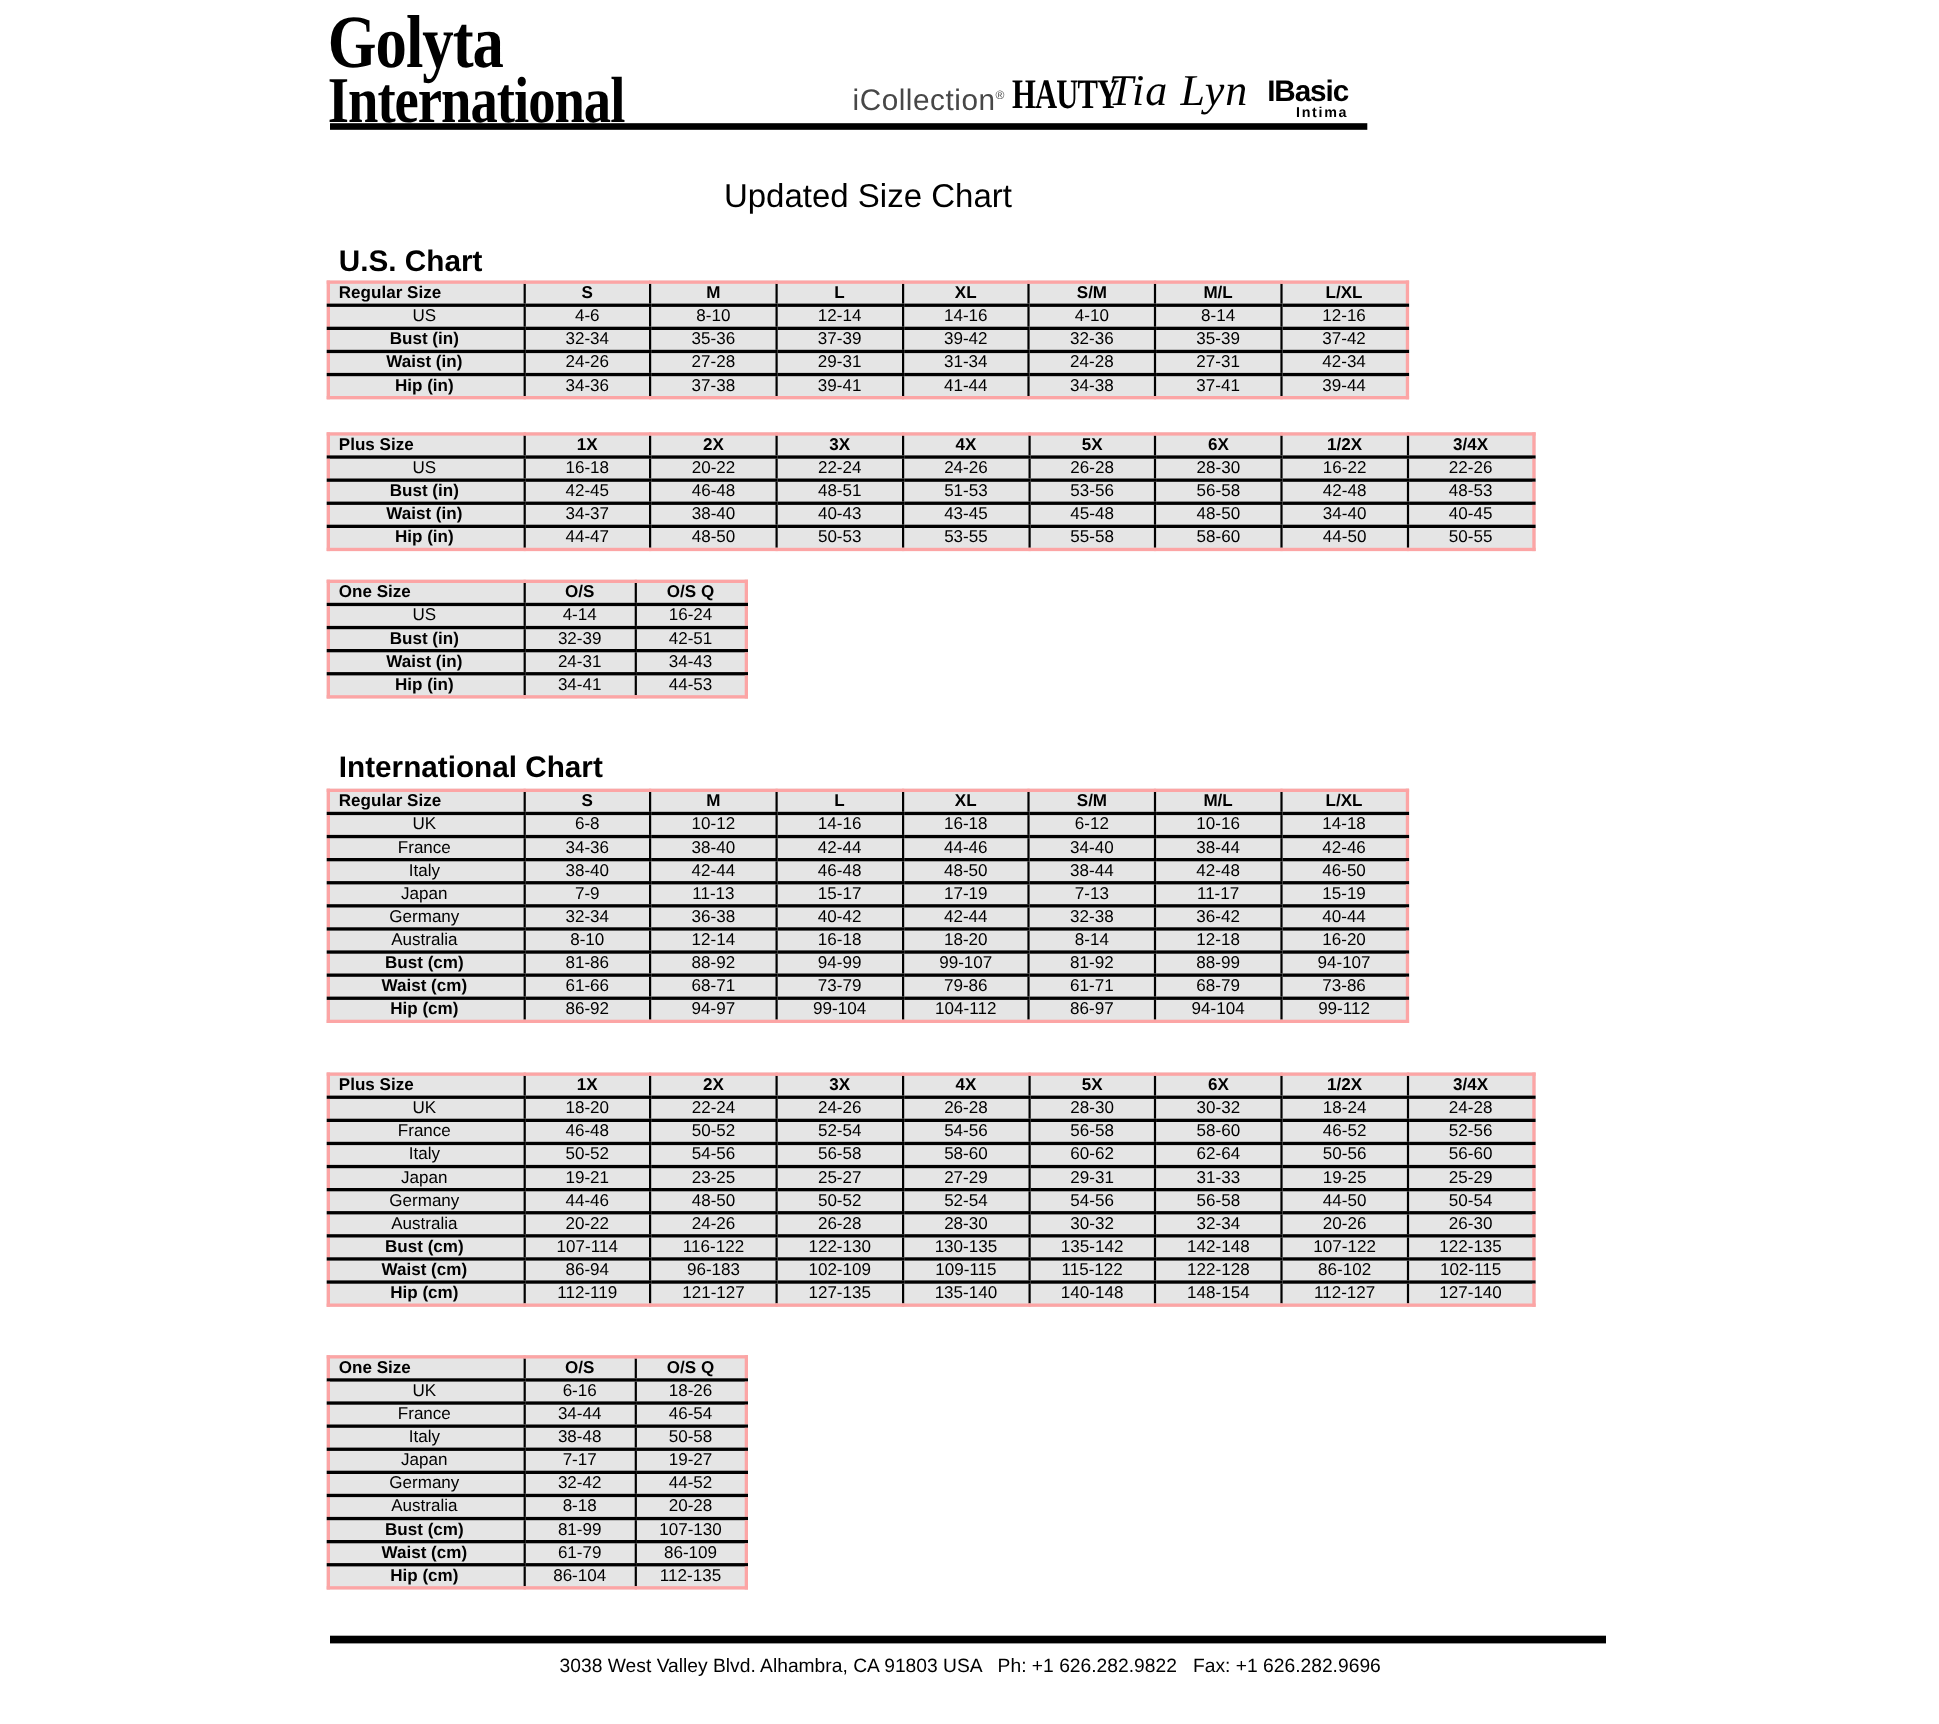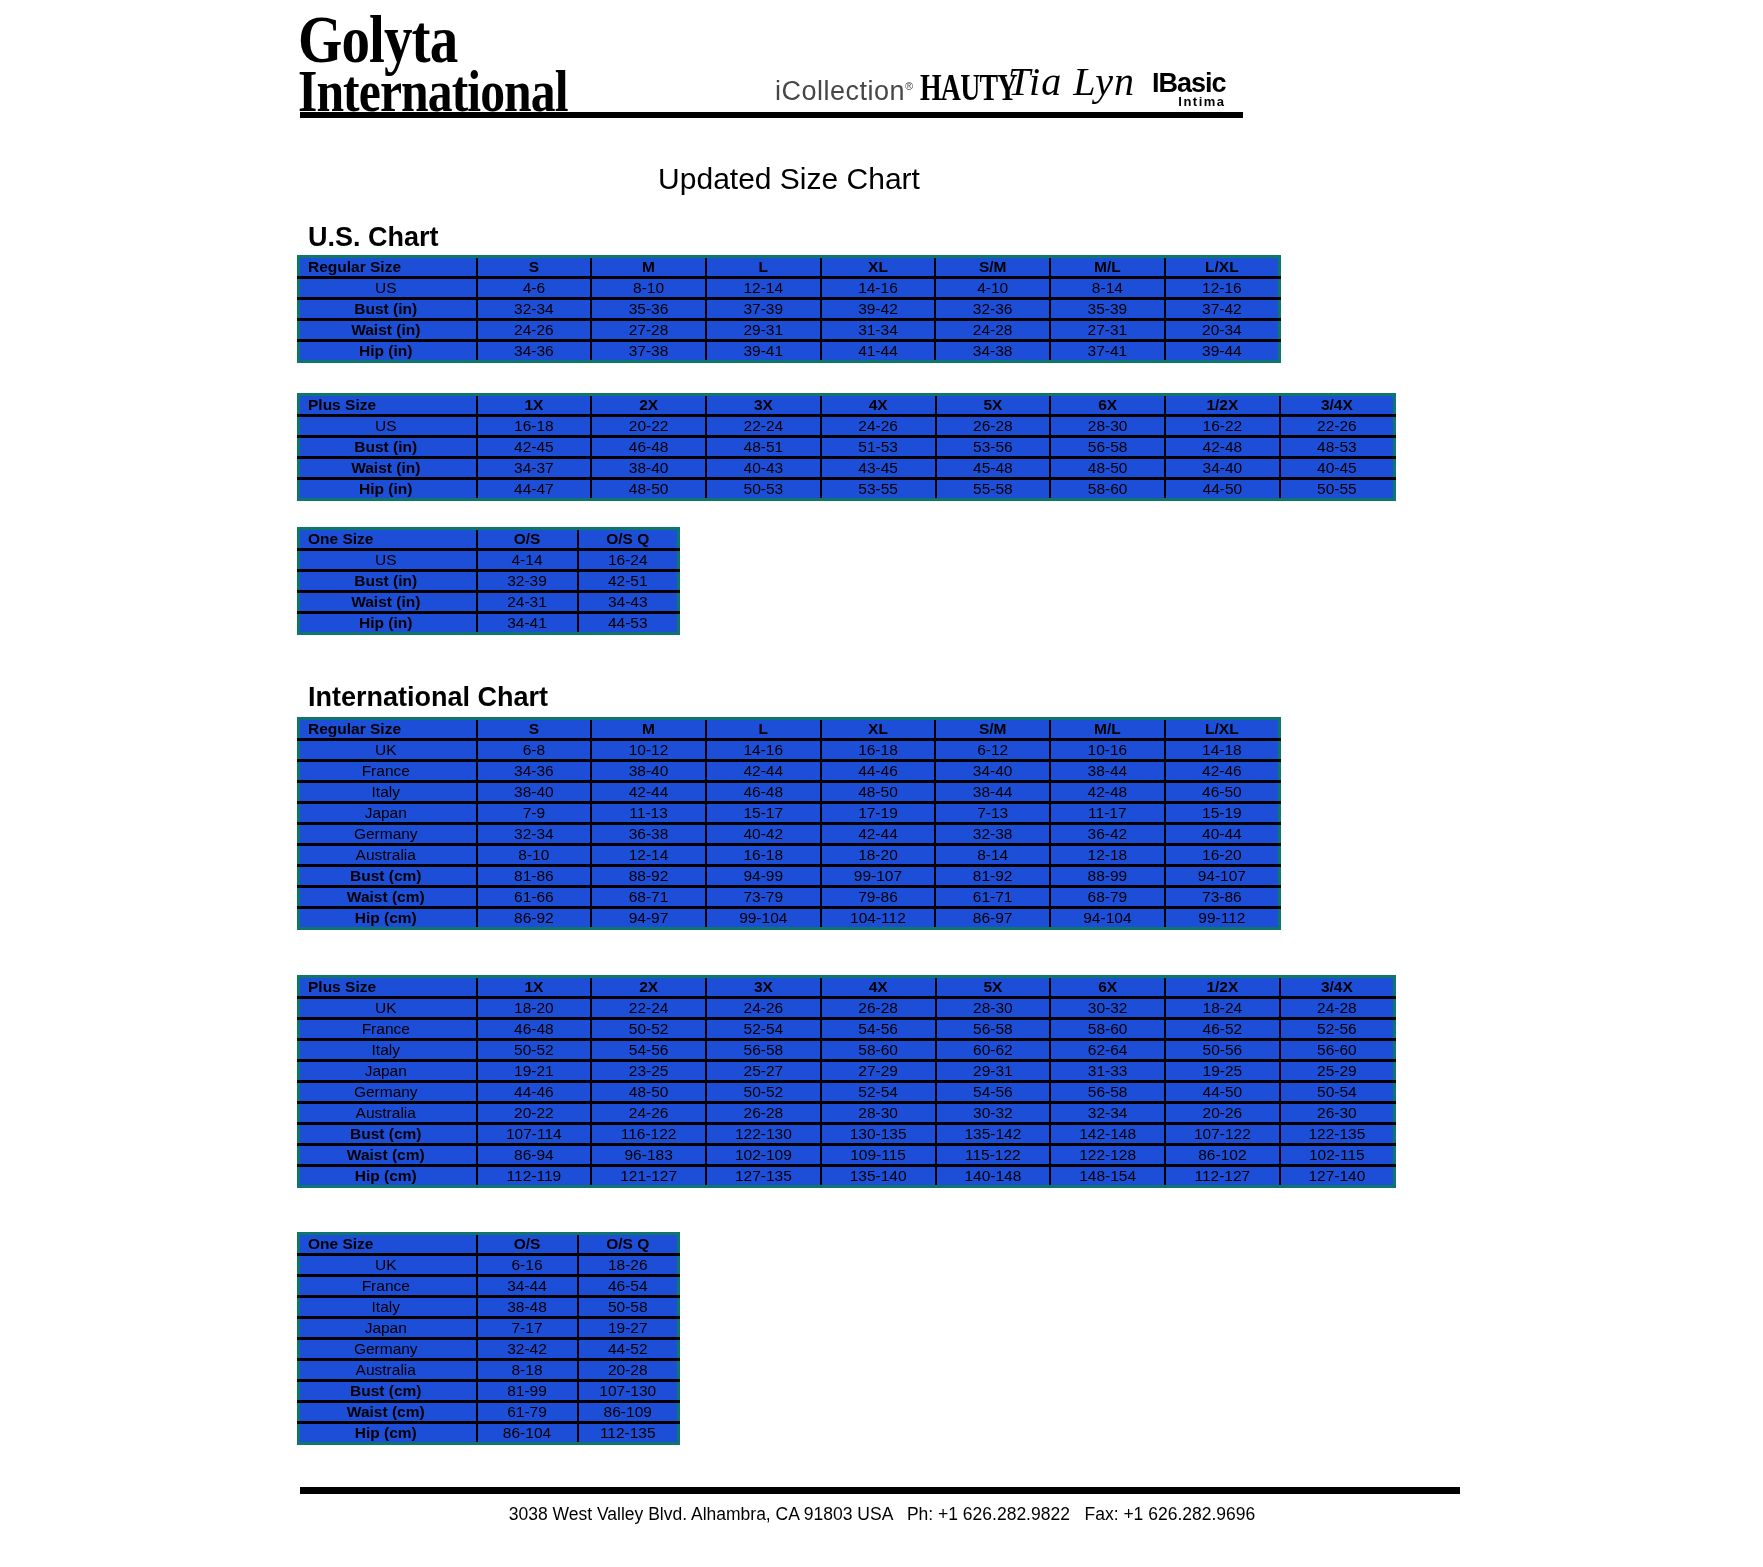--- a/index.html
+++ b/index.html
@@ -36,21 +36,21 @@
 
   .header-rule { position:absolute; left:300px; top:112px; width:943px; height:6px; background:#000; }
 
   
   .page-title { position:absolute; left:297px; top:162px; width:984px; text-align:center; font-size:30px; font-weight:normal; }
   .sec-heading { position:absolute; left:308px; font-size:27px; font-weight:bold; }
   #h-us { top:222px; }
   #h-intl { top:682px; }
 
   
-  table.size-table { position:absolute; border-collapse:collapse; table-layout:fixed; border:3px solid #0f766e; background:#1d4ed8; }
+  table.size-table { position:absolute; border-collapse:collapse; table-layout:fixed; border:3px solid #fca5a5; background:#e5e5e5; }
   .size-table col.label-col { width:178px; }
   .size-table th, .size-table td {
     border-left:2px solid #000; border-top:3px solid #000;
     height:21px; font-size:15.5px; text-align:center; vertical-align:middle;
     padding:0 4px; overflow:hidden; white-space:nowrap;
   }
   .size-table th:first-child, .size-table td:first-child { border-left:none; }
   .size-table tr:first-child th { border-top:none; }
   .size-table th { font-weight:bold; }
   .size-table th.lbl-head { text-align:left; padding-left:8px; }
@@ -133,21 +133,21 @@
           <td>37-42</td>
         </tr>
         <tr>
           <td class="row-label bold">Waist (in)</td>
           <td>24-26</td>
           <td>27-28</td>
           <td>29-31</td>
           <td>31-34</td>
           <td>24-28</td>
           <td>27-31</td>
-          <td>20-34</td>
+          <td>42-34</td>
         </tr>
         <tr>
           <td class="row-label bold">Hip (in)</td>
           <td>34-36</td>
           <td>37-38</td>
           <td>39-41</td>
           <td>41-44</td>
           <td>34-38</td>
           <td>37-41</td>
           <td>39-44</td>

